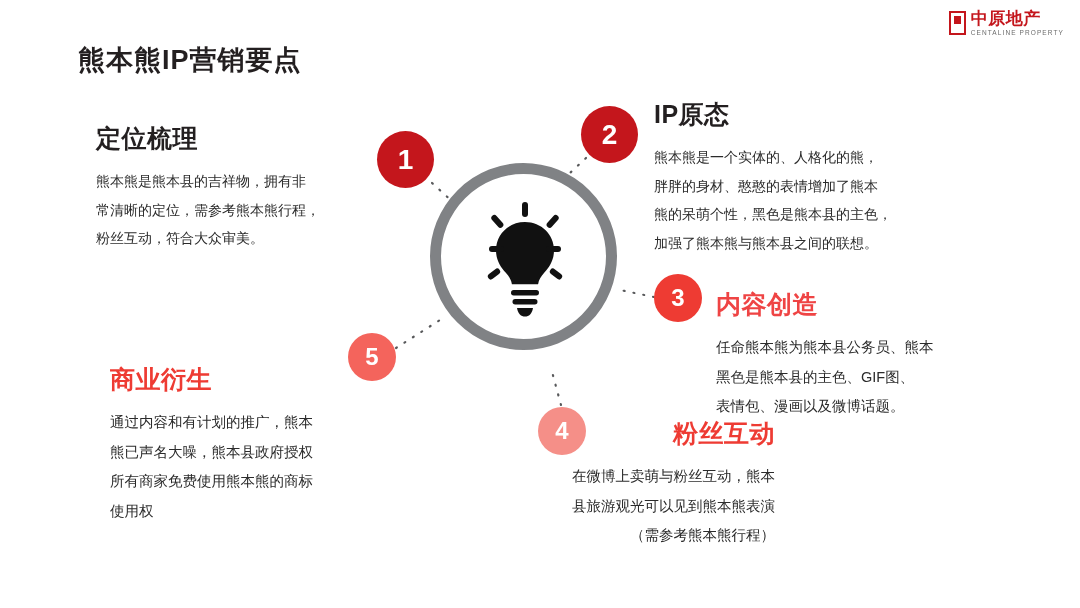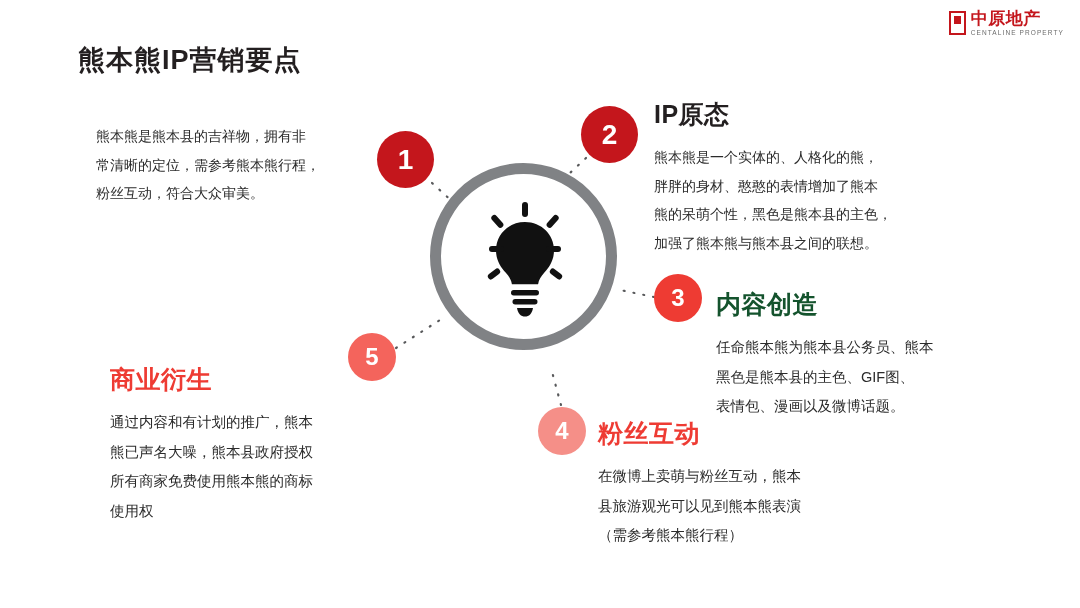--- a/index.html
+++ b/index.html
@@ -136,22 +136,22 @@
     line-height: 2.05;
     color: #2b2b2b;
   }
   .block-body div { white-space: nowrap; }
 
   .b1 { left: 96px; top: 122px; }
   .b1 .block-head { color: #231f20; }
   .b2 { left: 654px; top: 98px; }
   .b2 .block-head { color: #231f20; }
   .b3 { left: 716px; top: 288px; }
-  .b3 .block-head { color: #14532d; }
-  .b4 { left: 598px; top: 417px; }
+  .b3 .block-head { color: #ef4444; }
+  .b4 { left: 572px; top: 417px; text-align: right; }
   .b4 .block-head { color: #ee3b33; }
   .b5 { left: 110px; top: 363px; }
   .b5 .block-head { color: #ee3b33; }
   .b3 .block-body, .b4 .block-body, .b5 .block-body { font-size: 14.5px; }
 </style>
 </head>
 <body>
 
 <div class="slide">
 
@@ -192,20 +192,21 @@
     </g>
   </svg>
 
   <div class="badge badge-1">1</div>
   <div class="badge badge-2">2</div>
   <div class="badge badge-3">3</div>
   <div class="badge badge-4">4</div>
   <div class="badge badge-5">5</div>
 
   <div class="block b1">
+    <div class="block-head">定位梳理</div>
     <div class="block-body">
       <div>熊本熊是熊本县的吉祥物，拥有非</div>
       <div>常清晰的定位，需参考熊本熊行程，</div>
       <div>粉丝互动，符合大众审美。</div>
     </div>
   </div>
 
   <div class="block b2">
     <div class="block-head">IP原态</div>
     <div class="block-body">

